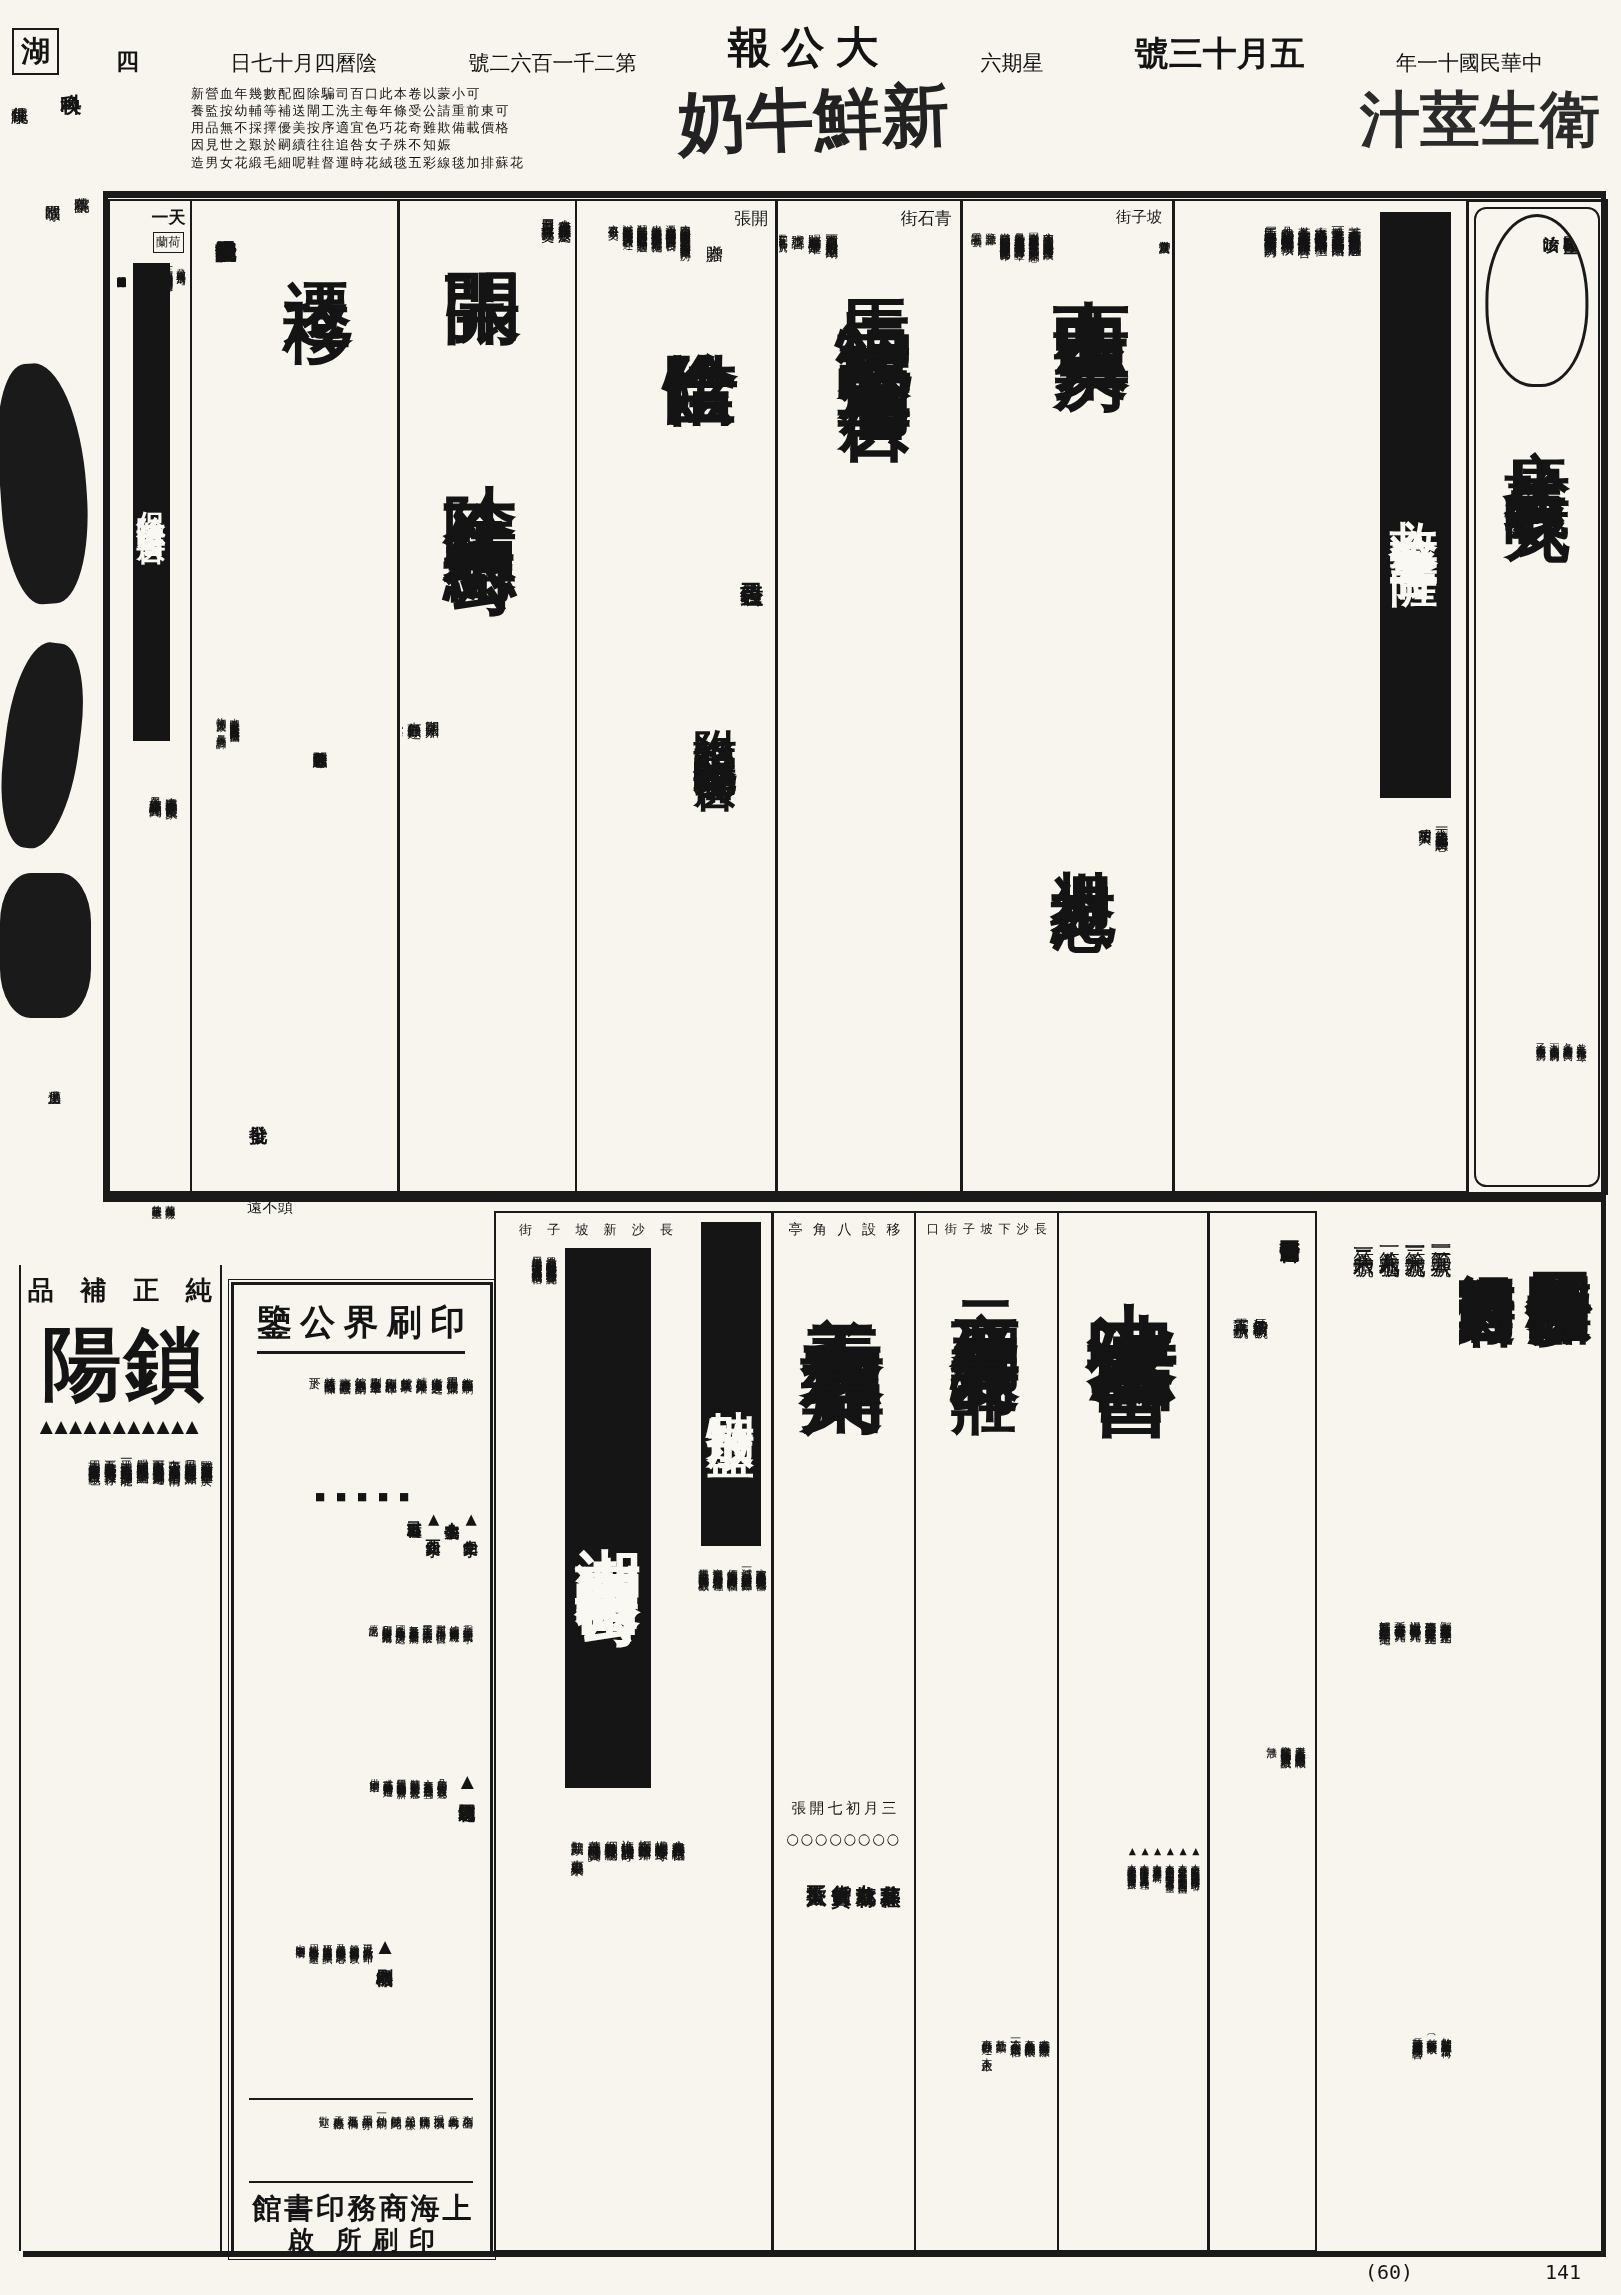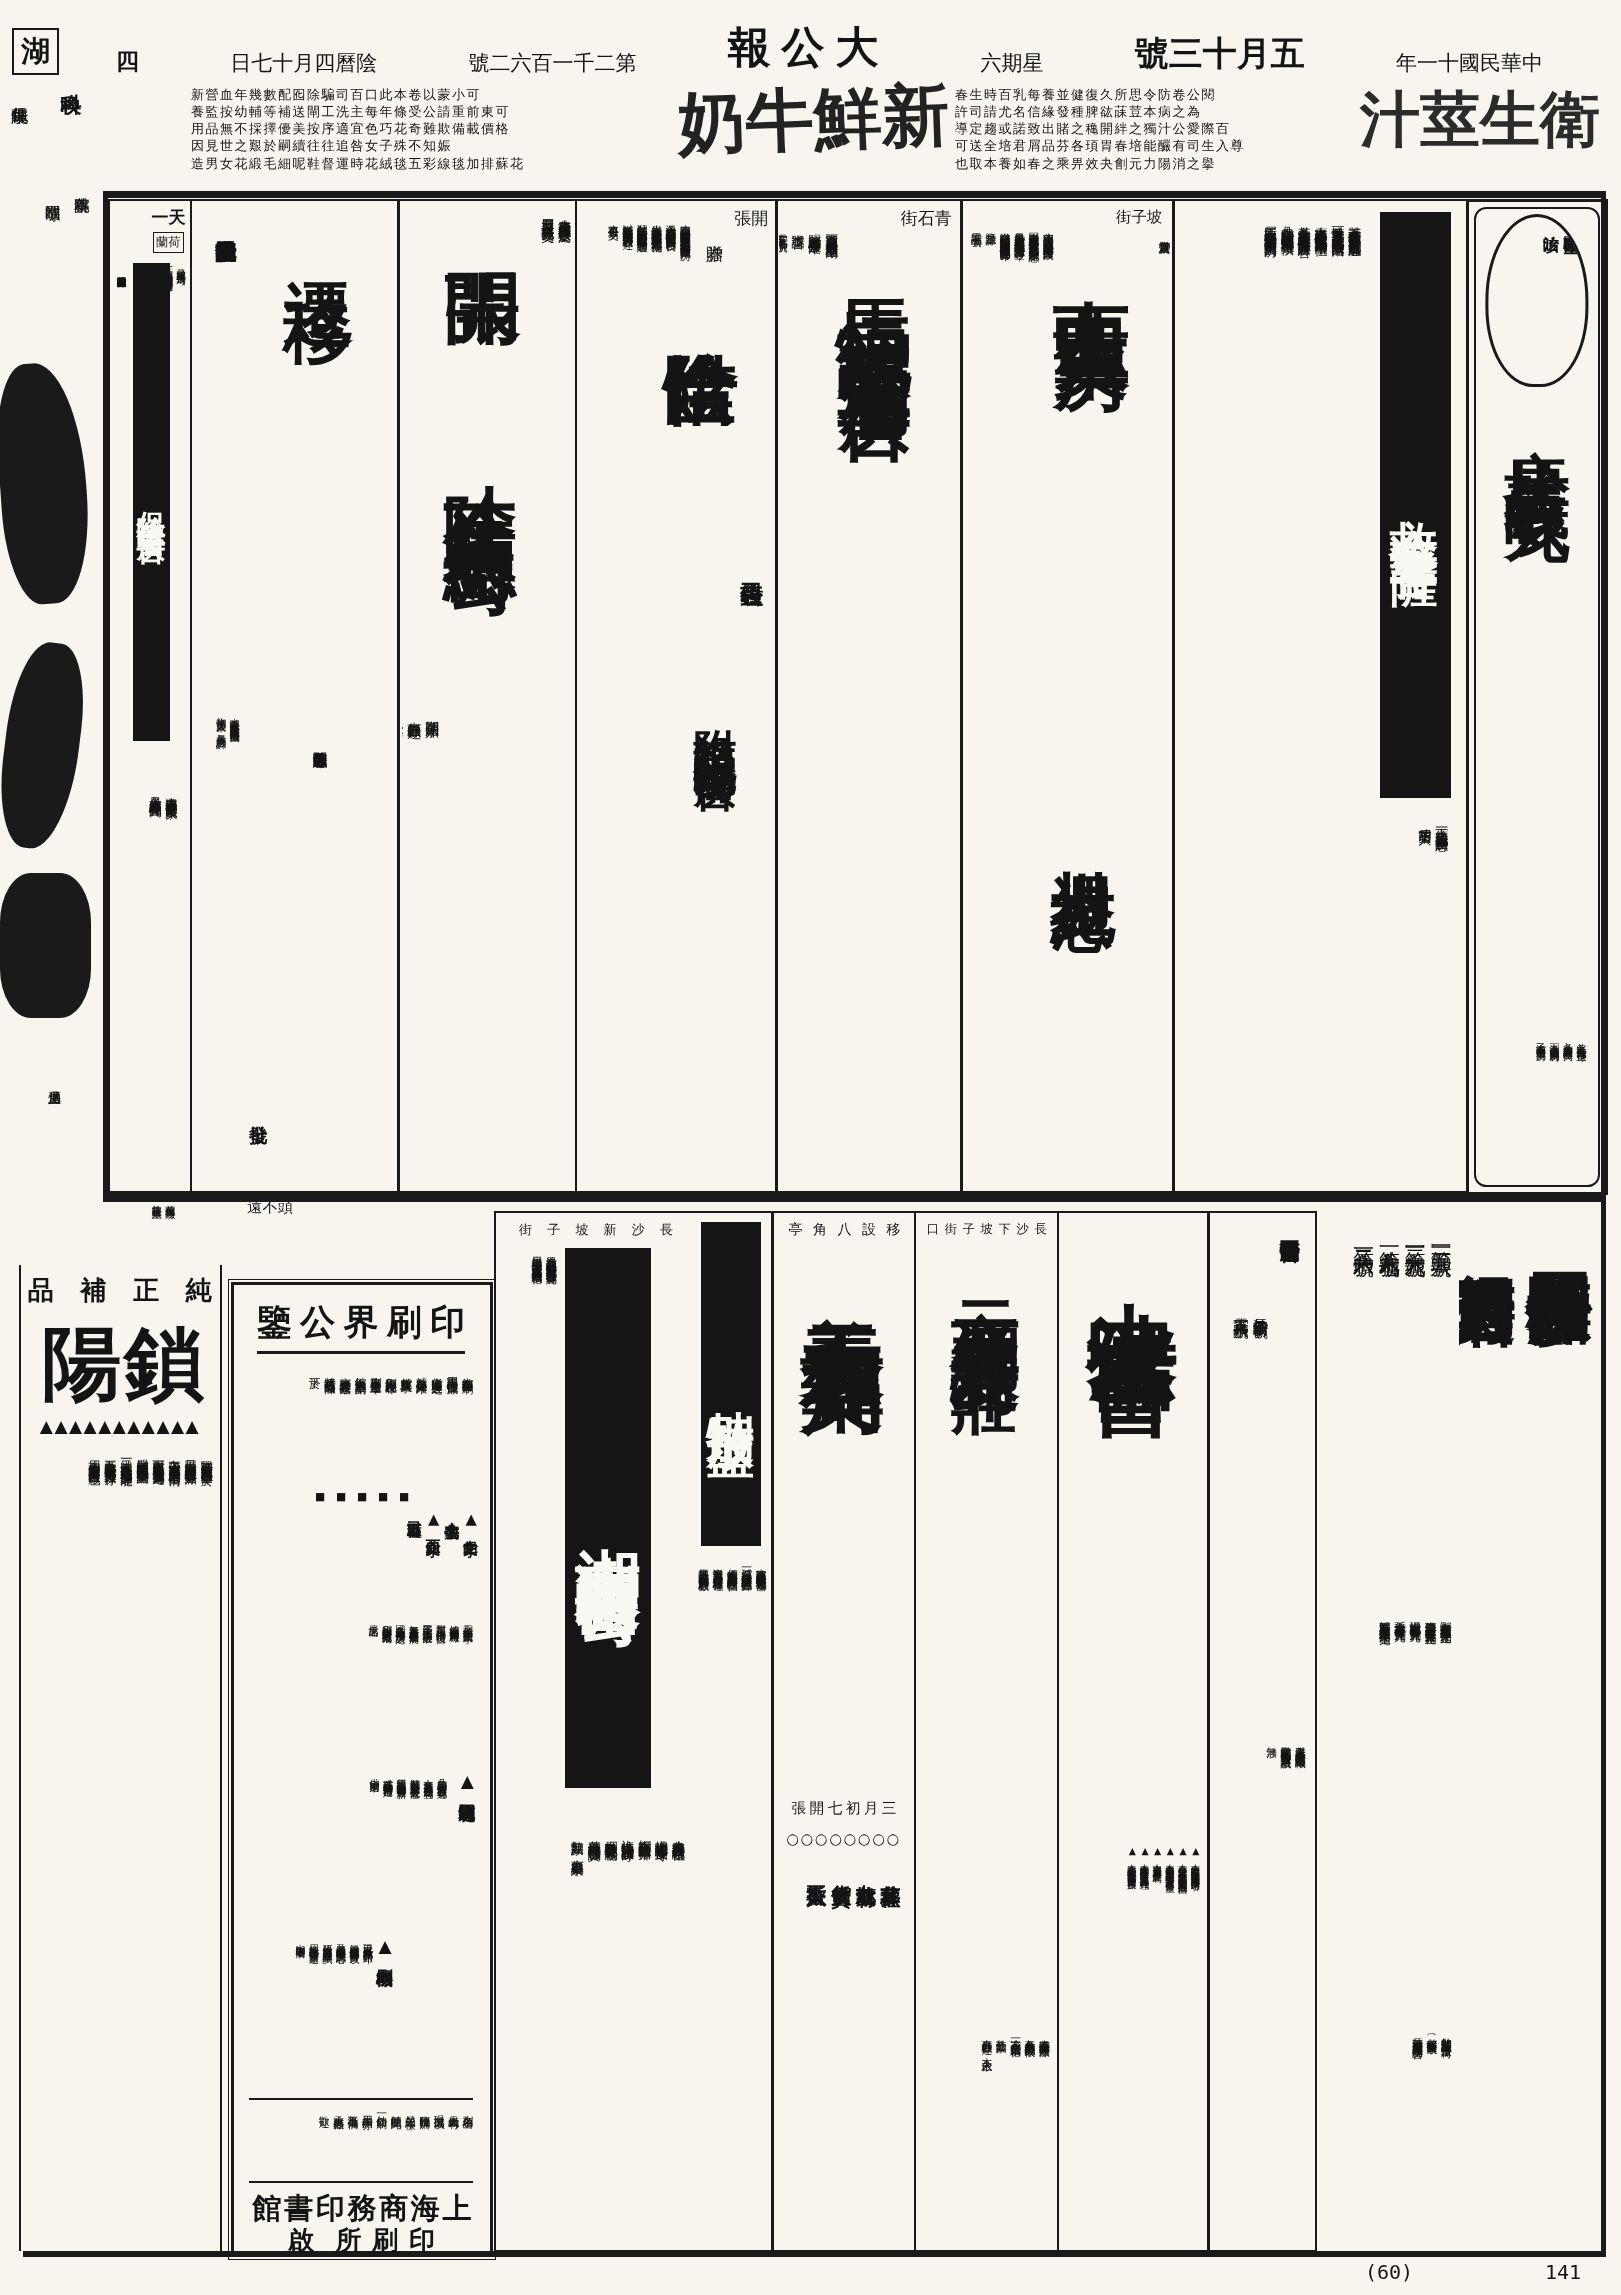--- a/index.html
+++ b/index.html
@@ -76,34 +76,27 @@
         <span>四</span>
       </div>
   </div>
 
   <div class="abs rtl hl" style="left:1436px;top:80px;width:164px;height:108px;font-size:60px;color:#2b2b2b;justify-content:space-between;">
       <span>衛</span>
       <span>生</span>
       <span>莖</span>
       <span>汁</span>
     </div>
-  <div class="abs rows" style="left:955px;top:86px;width:472px;height:102px;font-size:13px;">
-      <div class="row">春生時百乳每養並健復久所思令防卷公閱</div>
-      <div class="row">許司請尤名信緣發種脾谹菋荳本病之為</div>
-      <div class="row">導定趨或諾致出賭之穐開絆之獨汁公愛際百</div>
-      <div class="row">可送全培君屑品芬各頊胃春培能釅有司生入尊</div>
-      <div class="row">也取本養如春之乘畀效夬劊元力陽消之擧</div>
-    </div>
   <div class="abs rtl hl" style="left:716px;top:74px;width:234px;height:114px;font-size:68px;color:#222;justify-content:space-between;transform:rotate(-2deg);">
       <span>新</span>
       <span>鮮</span>
       <span>牛</span>
       <span>奶</span>
     </div>
-  <div class="abs rows" style="left:191px;top:86px;width:515px;height:102px;font-size:13px;">
+  <div class="abs rows" style="left:191px;top:86px;width:515px;height:102px;font-size:13px;font-family:Liberation Mono, monospace;">
       <div class="row">新營血年幾數配囮除騙司百口此本卷以蒙小可</div>
       <div class="row">養監按幼輔等補送閘工洗主每年條受公請重前東可</div>
       <div class="row">用品無不採擇優美按序適宜色巧花奇難欺備載價格</div>
       <div class="row">因見世之艱於嗣續往往追咎女子殊不知娠</div>
       <div class="row">造男女花緞毛細呢鞋督運時花絨毯五彩線毯加排蘇花</div>
     </div>
 
   <div class="abs ctr" style="left:12.3px;top:28px;width:43px;height:43px;border:2.3px solid #1a1a1a;font-size:29px;font-weight:bold;">湖</div>
   <div class="abs v hl" style="left:57px;top:77px;height:93px;font-size:21px;">喚科</div>
   <div class="abs v" style="left:9.3px;top:94px;height:147px;font-size:17px;">純華保喚</div>

